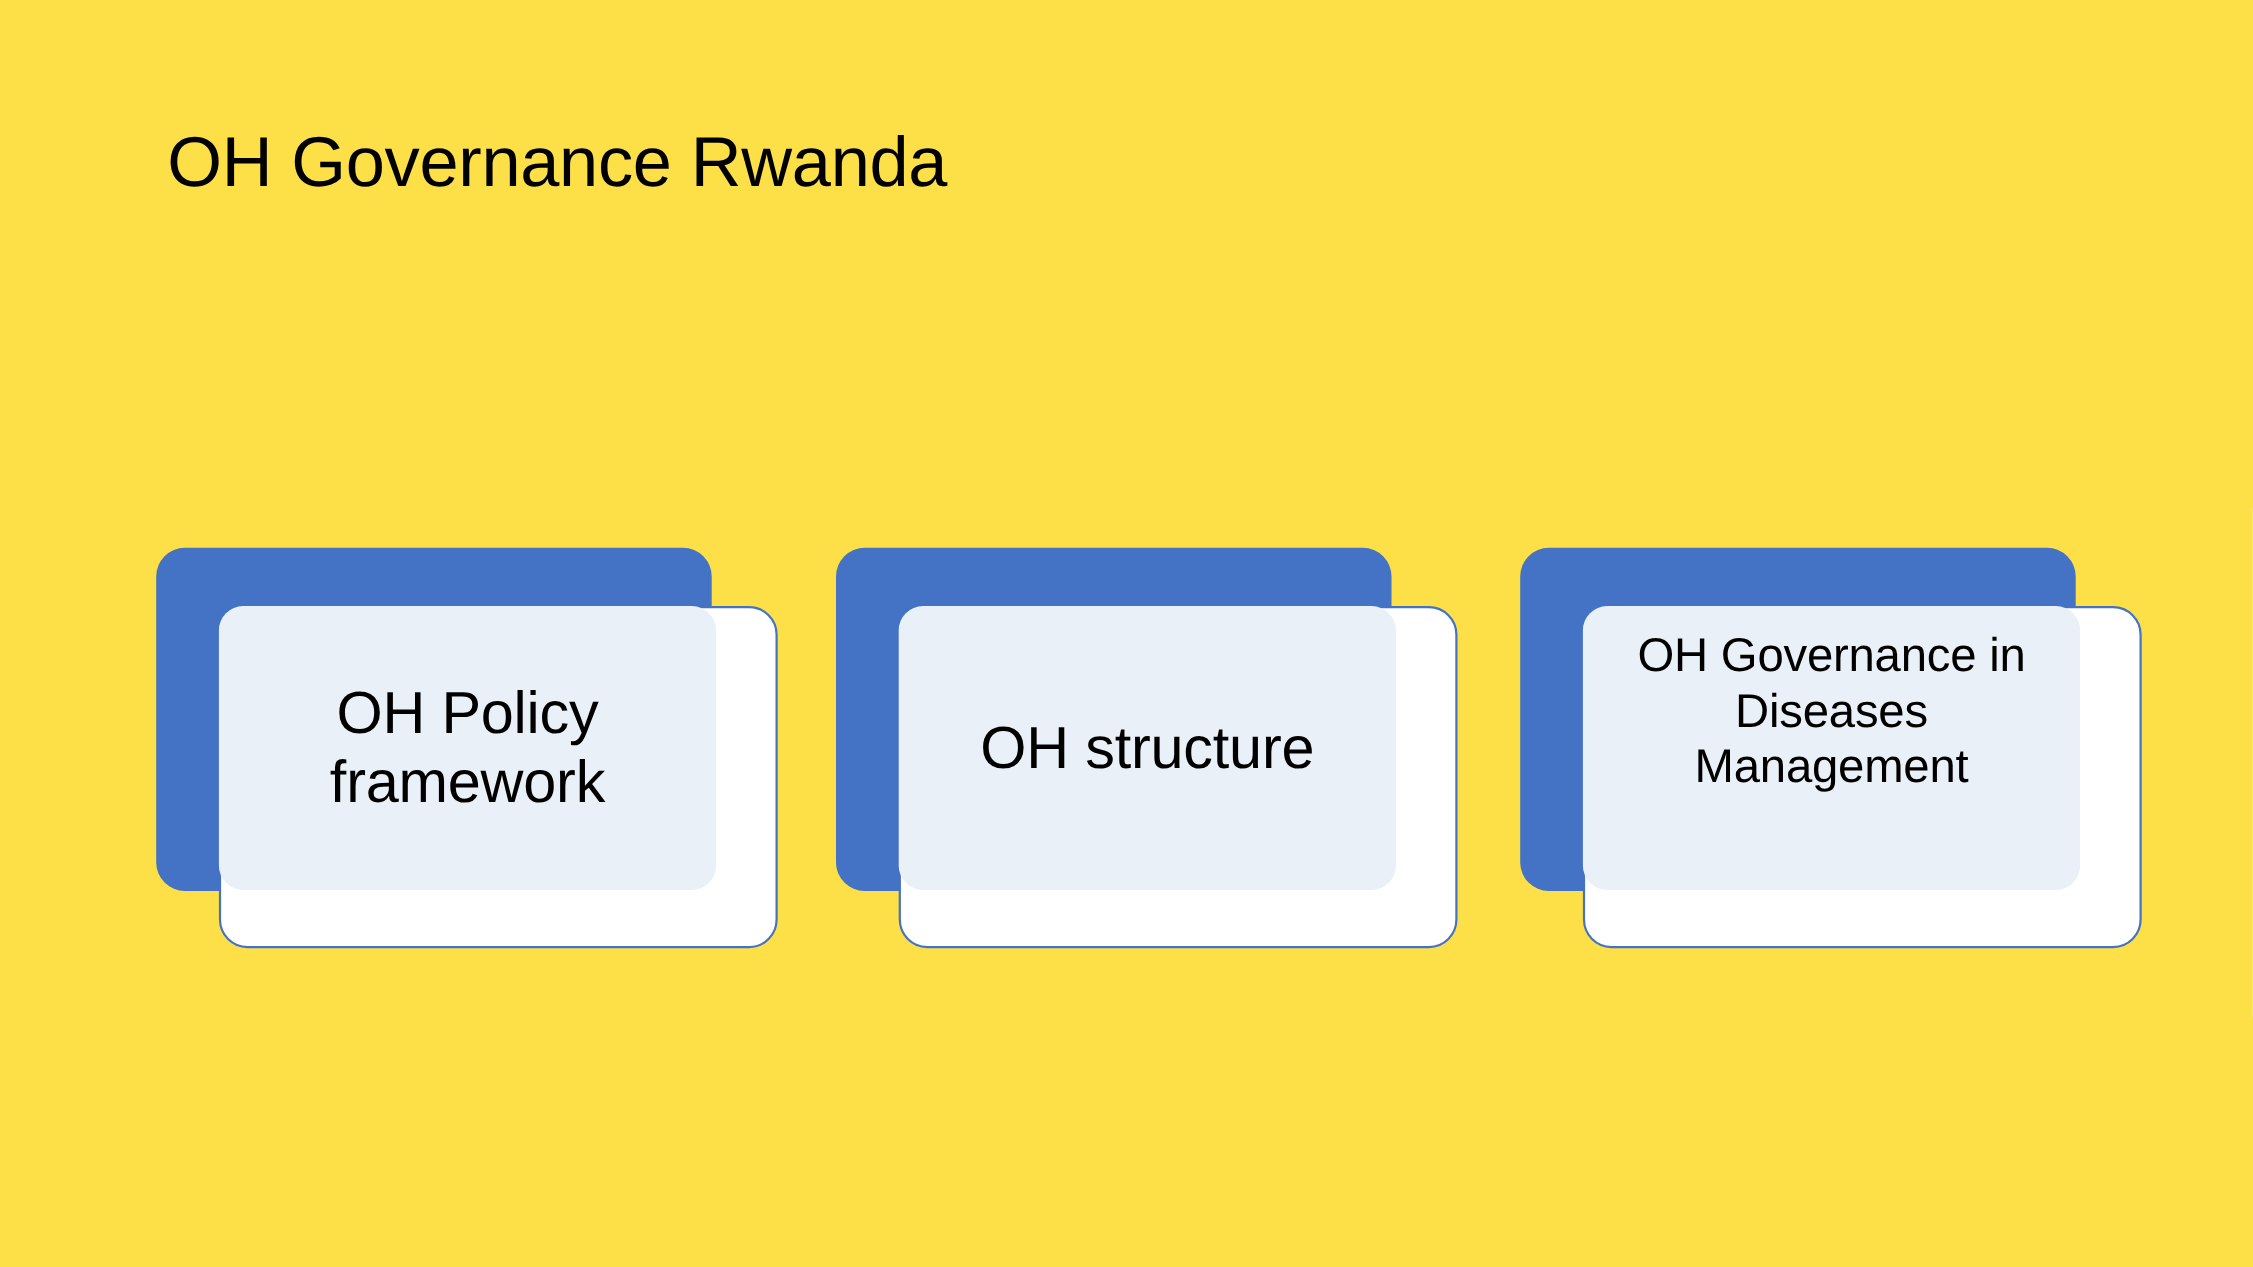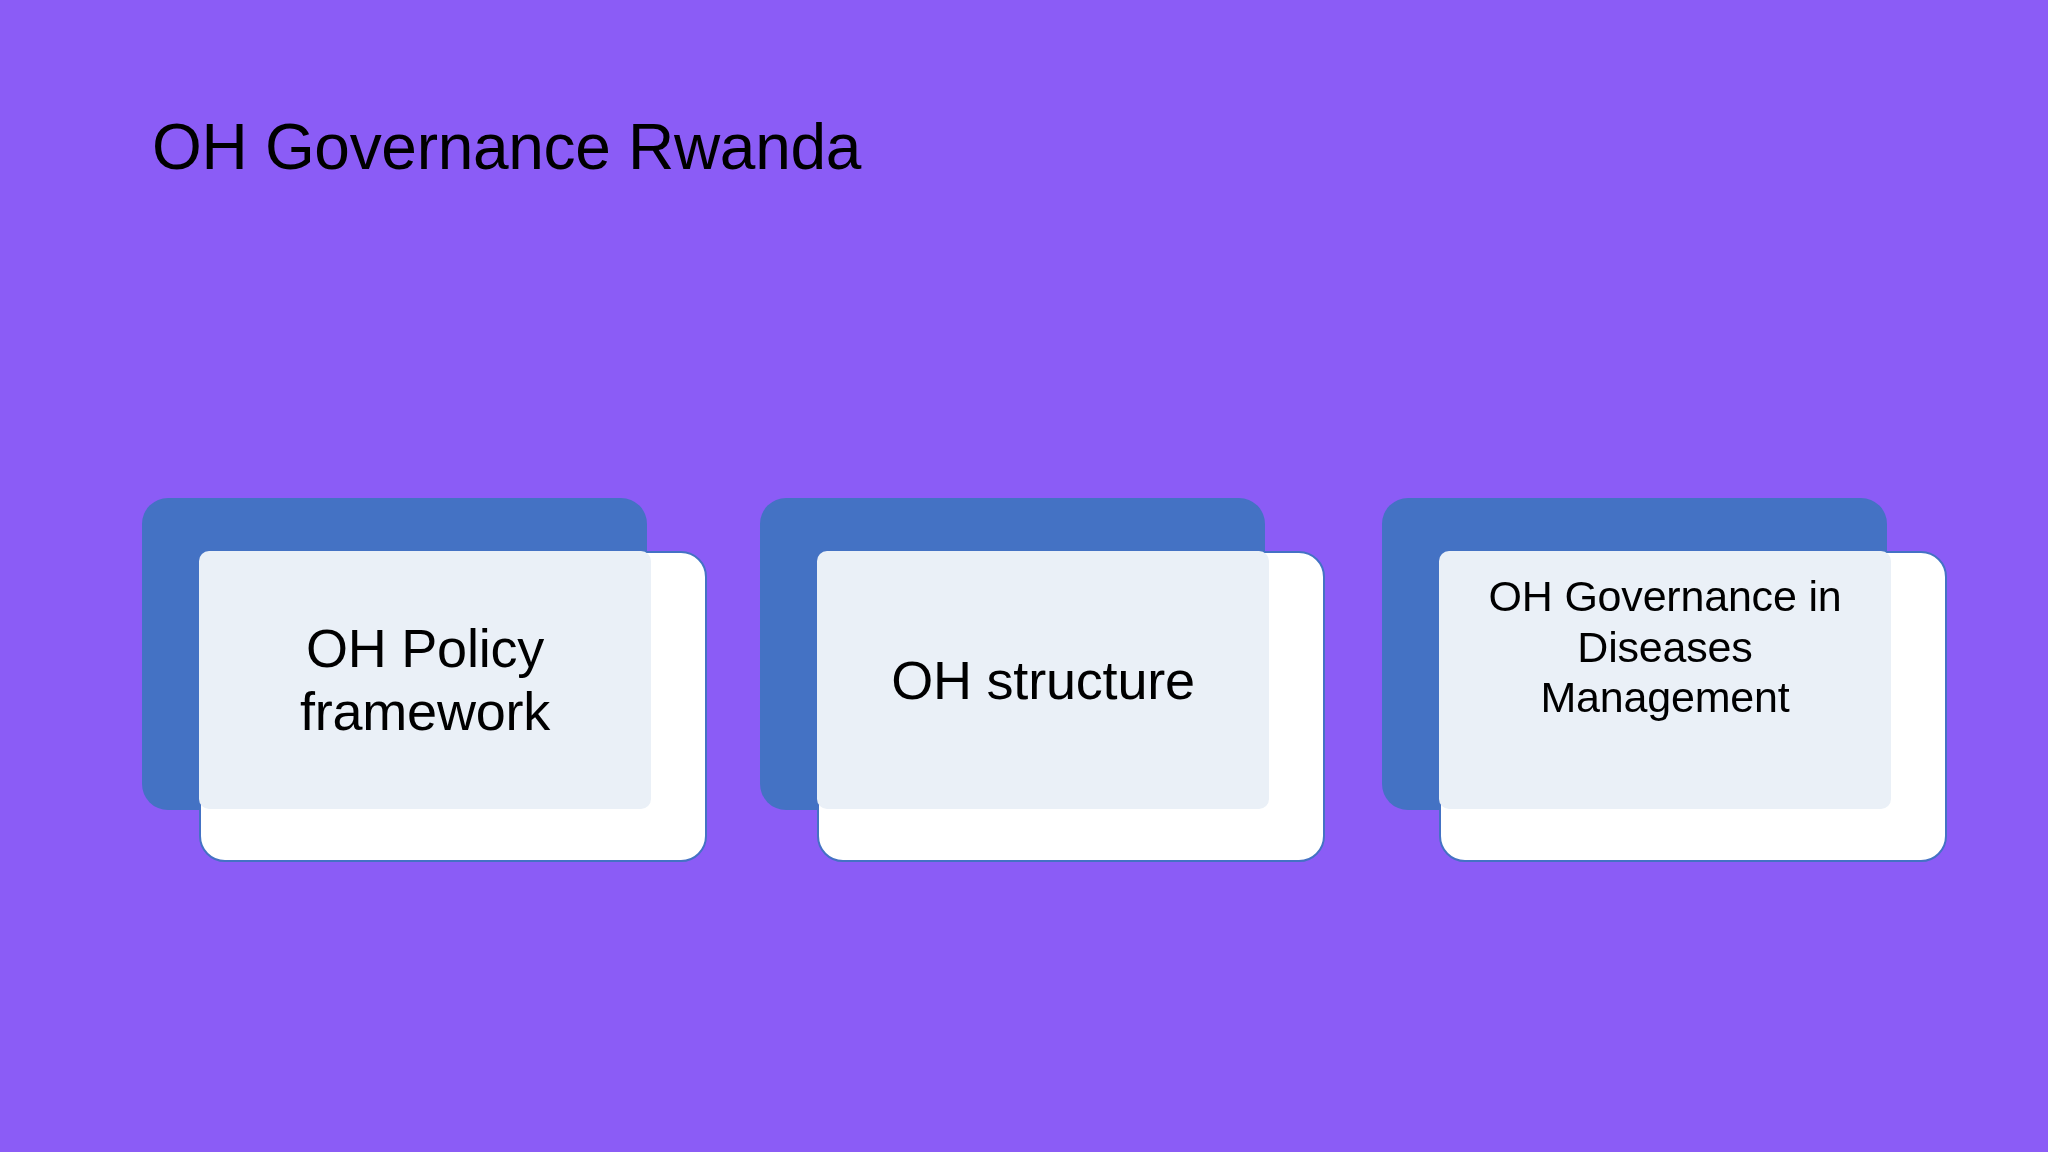--- a/index.html
+++ b/index.html
@@ -13,21 +13,21 @@
     position: relative;
     overflow: hidden;
     font-family: "Liberation Sans", "DejaVu Sans", sans-serif;
     -webkit-font-smoothing: antialiased;
   }
 
   
   #slide {
     position: absolute;
     inset: 0;
-    background: #8b5cf6;
+    background: #fde047;
   }
 
   
   #slide-title {
     position: absolute;
     left: 152px;
     top: 112px;
     width: 1700px;
     font-size: 64px;
     line-height: 1.12;
@@ -78,21 +78,21 @@
   }
 
   
   .layer-panel {
     position: absolute;
     left: 57px;
     top: 71px;
     width: 452px;
     height: 258px;
     background: #EAF0F7;
-    border-radius: 10px;
+    border-radius: 22px;
     display: flex;
     align-items: center;
     justify-content: center;
     text-align: center;
     box-sizing: border-box;
     padding: 6px 18px;
   }
 
   .card-label {
     color: #000000;

